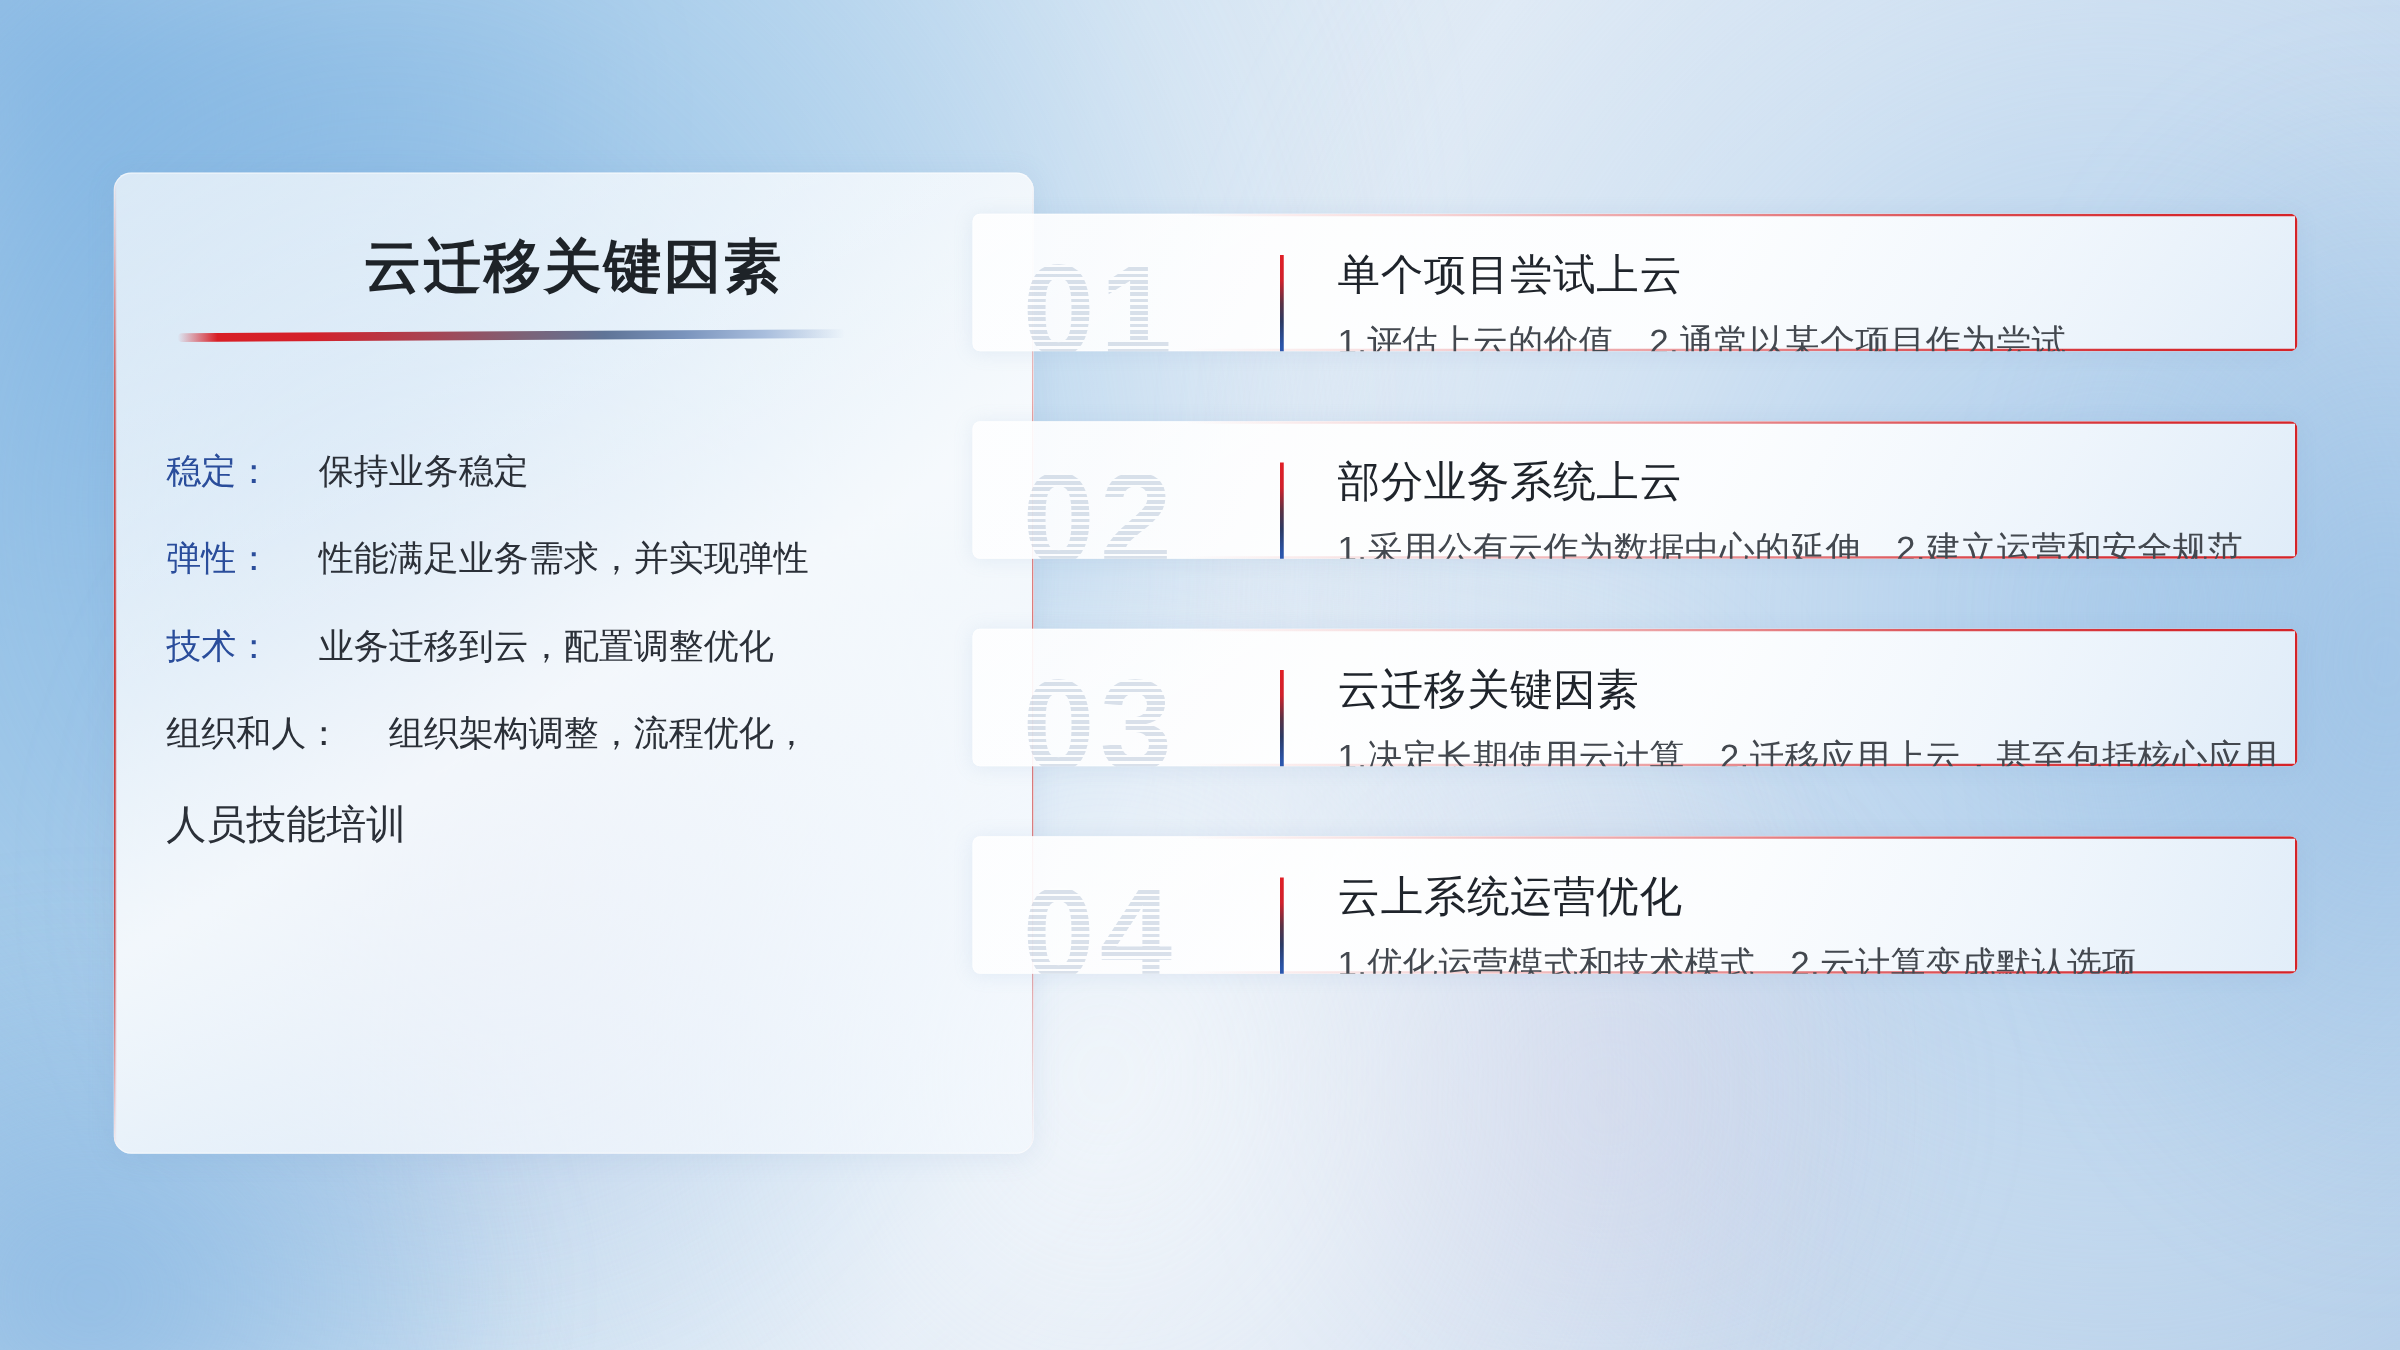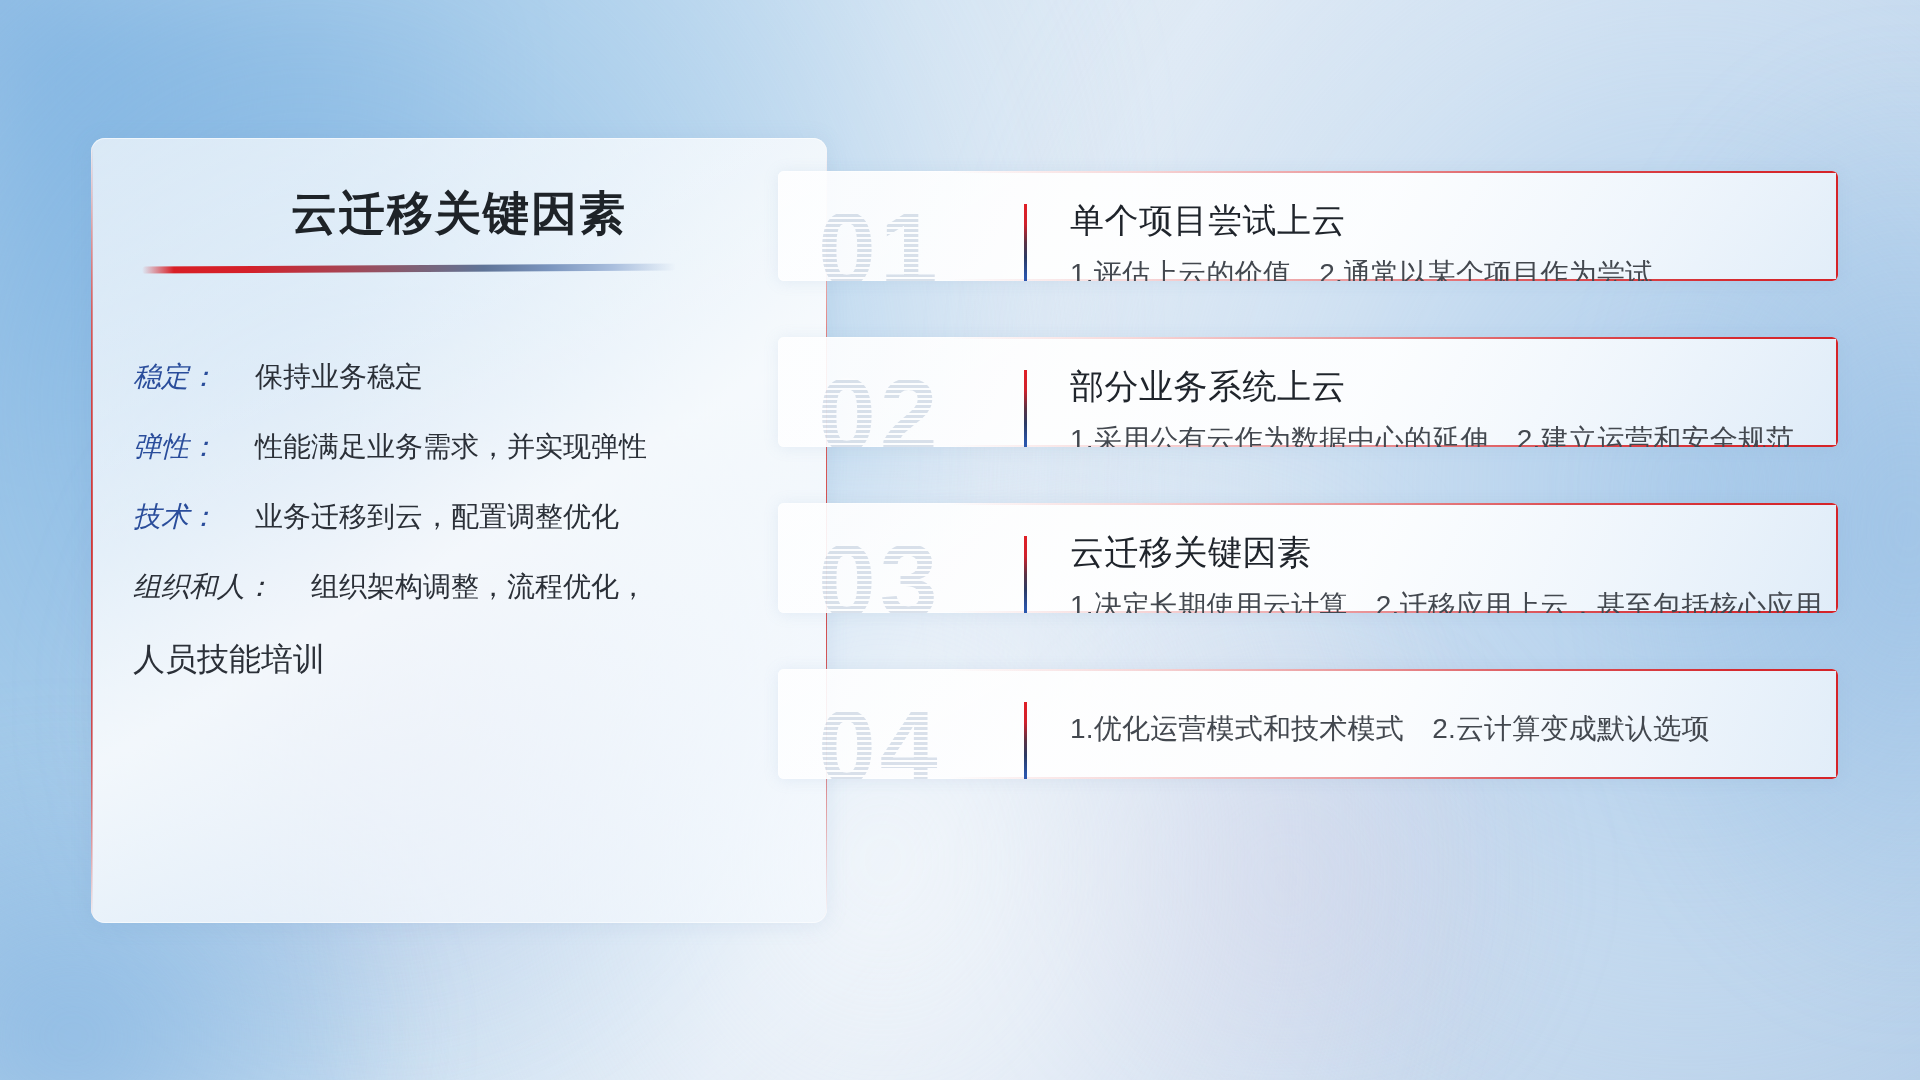--- a/index.html
+++ b/index.html
@@ -242,21 +242,21 @@
   }
   .factor-row {
     display: block;
     font-size: 28px;
     line-height: 1.0;
     color: #2b3038;
     margin-bottom: 42px;
     white-space: nowrap;
   }
   .factor-row:last-child { margin-bottom: 0; }
-  .factor-label { font-weight: normal; font-style: italic; }
+  .factor-label { font-weight: normal; }
   .factor-label.blue { color: #2a4d9b; }
   .factor-label.dark { color: #2b3038; }
   .factor-text { color: #2b3038; margin-left: 38px; }
   .factor-cont {
     display: block;
     font-size: 32px;
     line-height: 1.0;
     color: #2b3038;
     margin-bottom: 0;
     white-space: nowrap;
@@ -512,18 +512,19 @@
 
     <div class="card">
       <div class="card-sheen"></div>
       <div class="card-border-top"></div>
       <div class="card-border-bottom"></div>
       <div class="card-border-right"></div>
       <div class="card-number-back">04</div>
       <div class="card-number">04</div>
       <div class="card-divider"></div>
       <div class="card-body">
+        <div class="card-title">云上系统运营优化</div>
         <div class="card-subtitle">1.优化运营模式和技术模式　2.云计算变成默认选项</div>
       </div>
     </div>
 
   </div>
 </div>
 
 </body></html>

